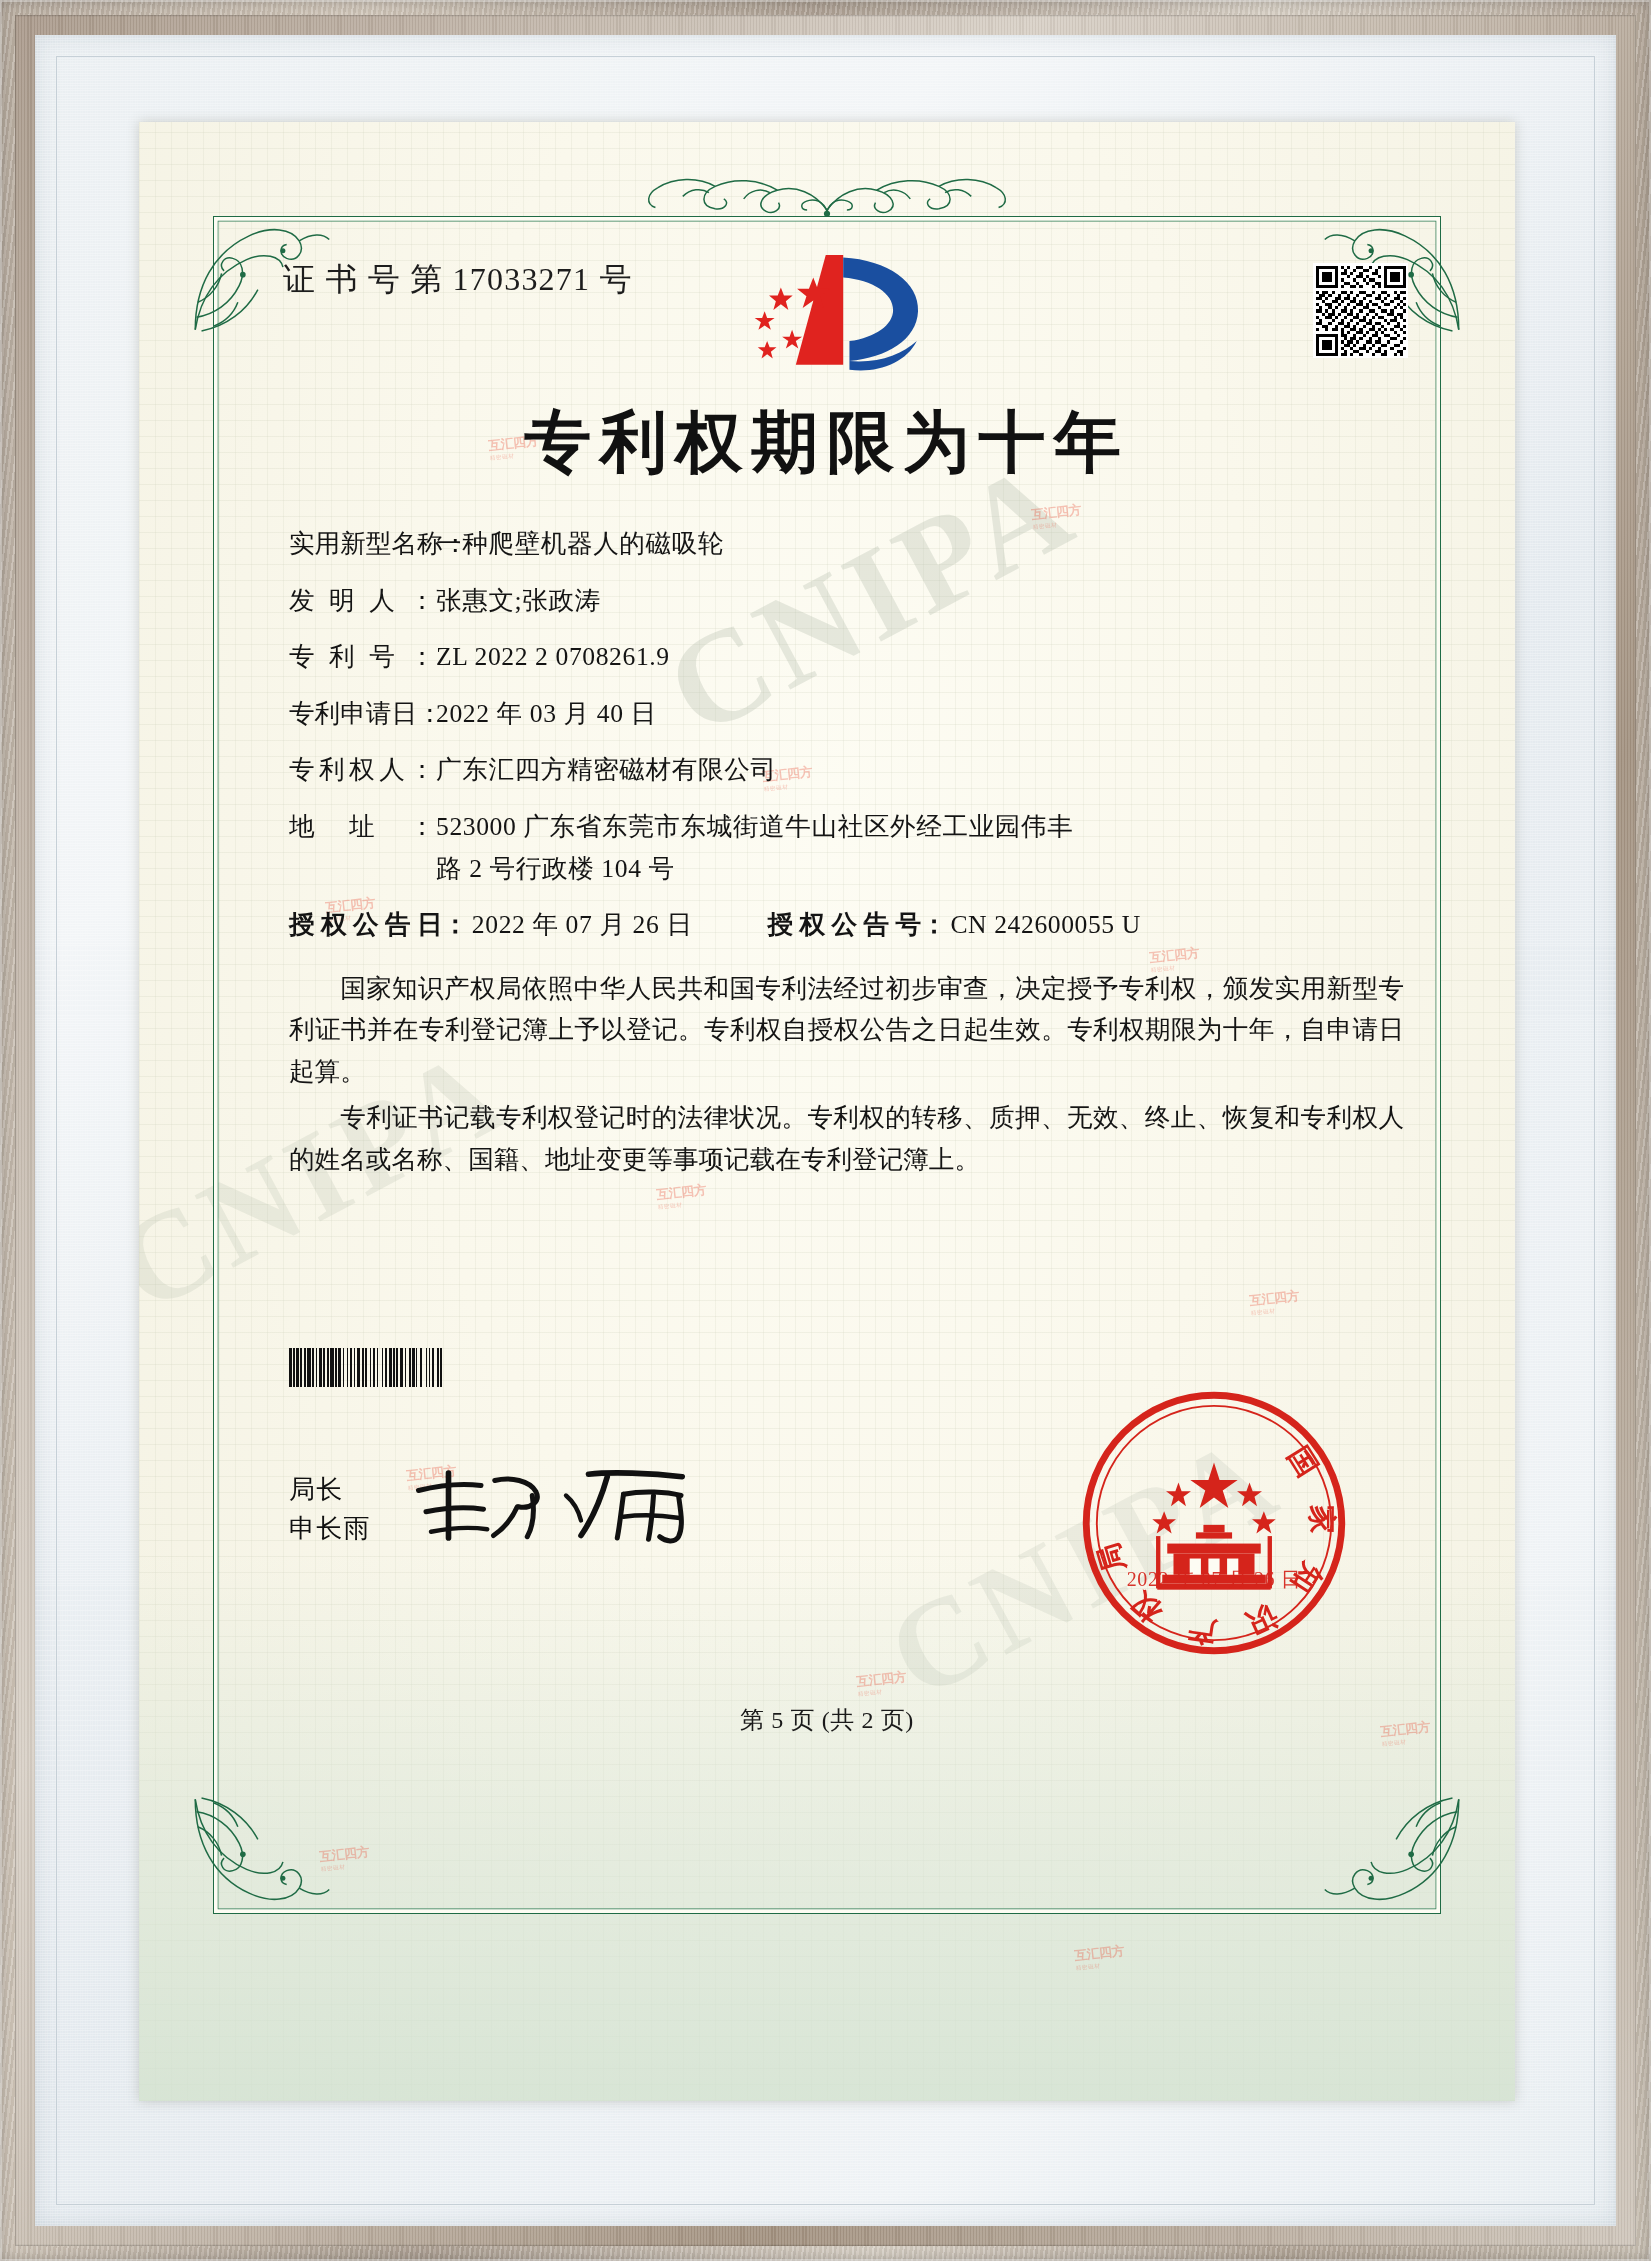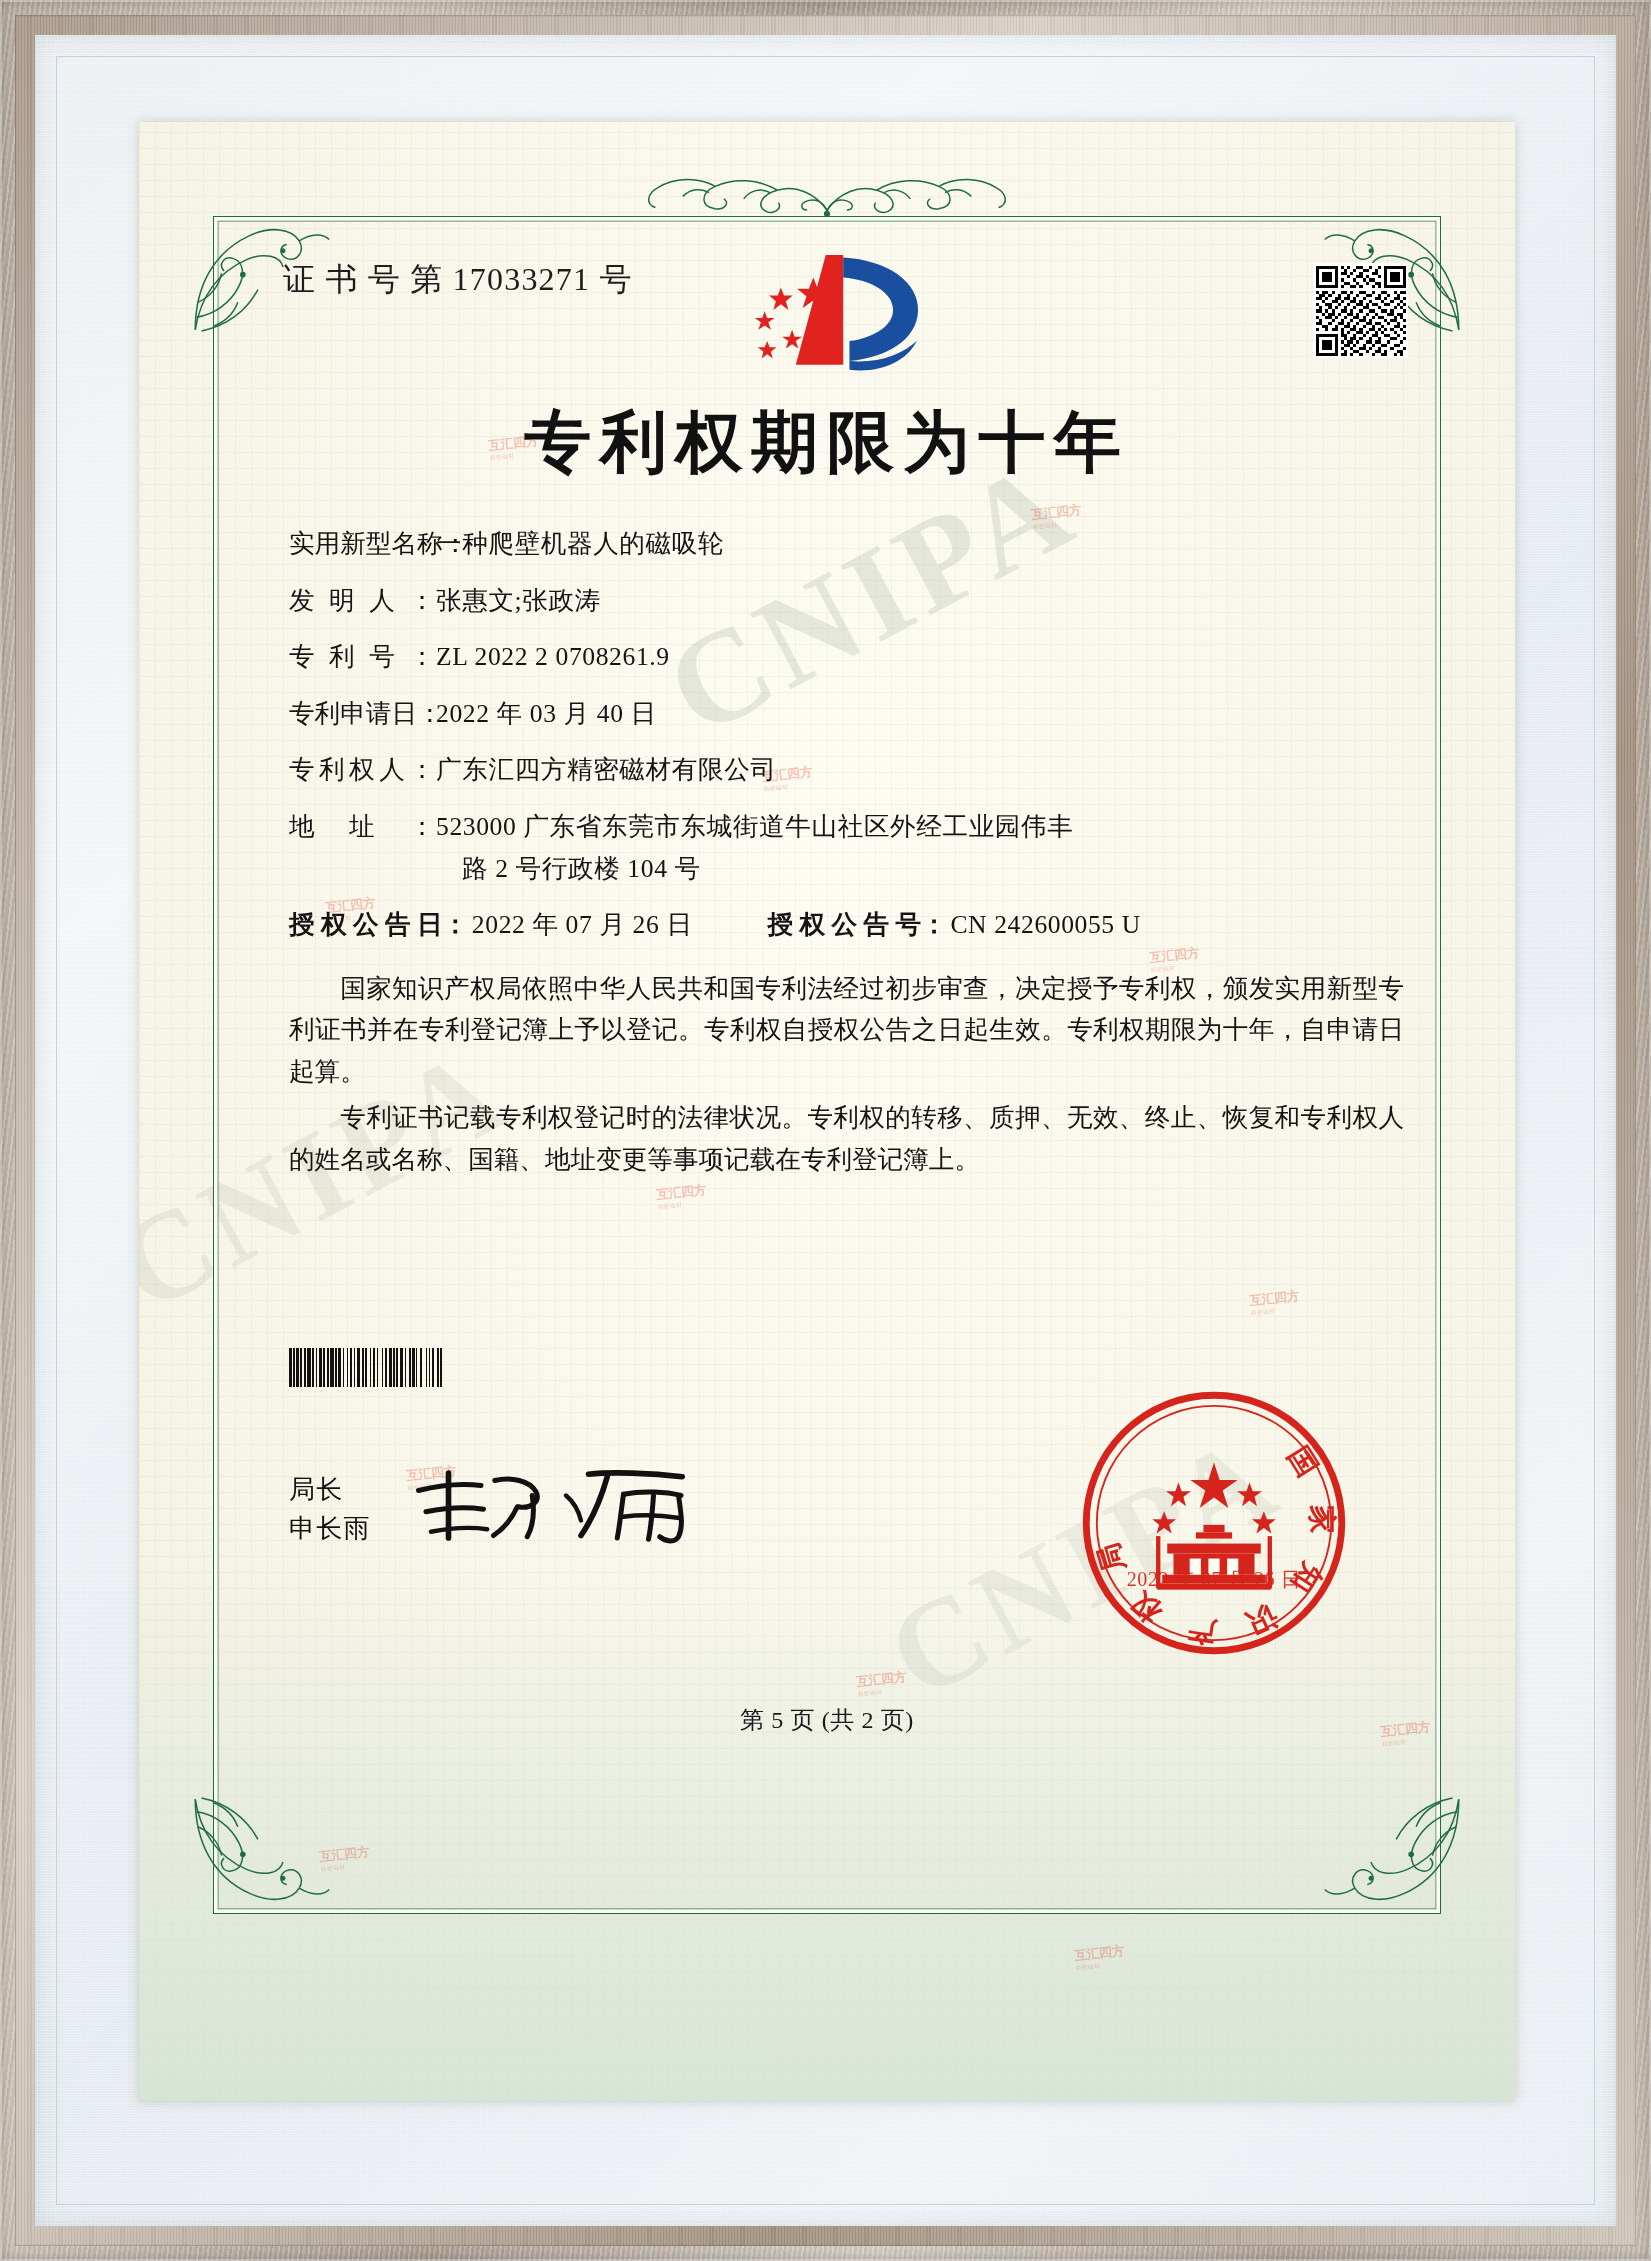--- a/index.html
+++ b/index.html
@@ -155,21 +155,21 @@
     display:flex;align-items:flex-start;margin-bottom:31px;
   }
   .flabel{
     width:147px;flex:0 0 147px;
     display:flex;justify-content:space-between;
     letter-spacing:0;
     white-space:nowrap;
   }
   .fsep{margin:0 1.2px 0 0;}
   .fvalue{flex:1;letter-spacing:0.6px;}
-  .fvalue .l2{display:block;margin-top:16px;margin-left:26px;}
+  .fvalue .l2{display:block;margin-top:16px;}
   .row-split{display:flex;align-items:flex-start;margin-bottom:27.5px;}
   .row-split .seg{display:flex;}
   .row-split .seg.second{margin-left:75px;}
   .row-split .seg .flabel{width:auto;flex:0 0 auto;}
   .row-split .seg .flabel span{display:inline-block;font-weight:bold;}
 
   
   .para-wrap{
     position:absolute;left:150px;right:111px;top:846px;
     font-size:25.6px;color:#141414;line-height:1.62;

